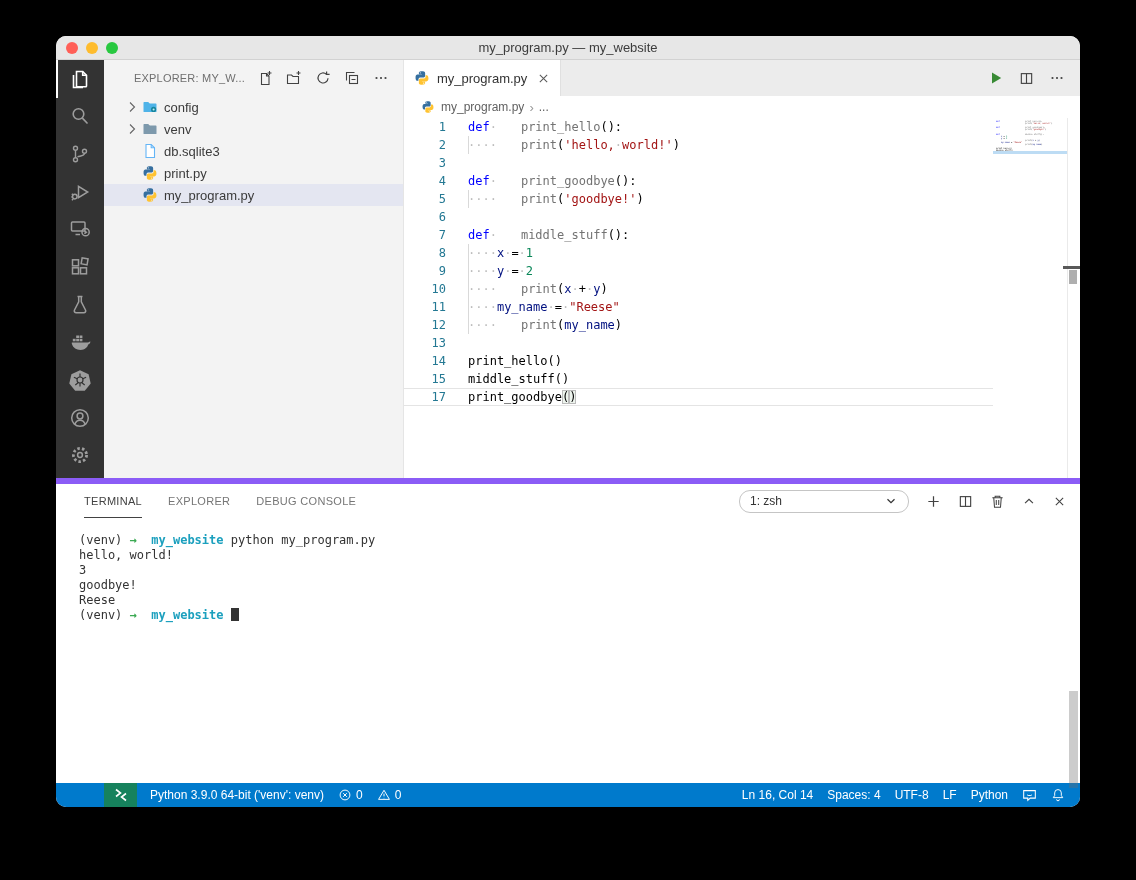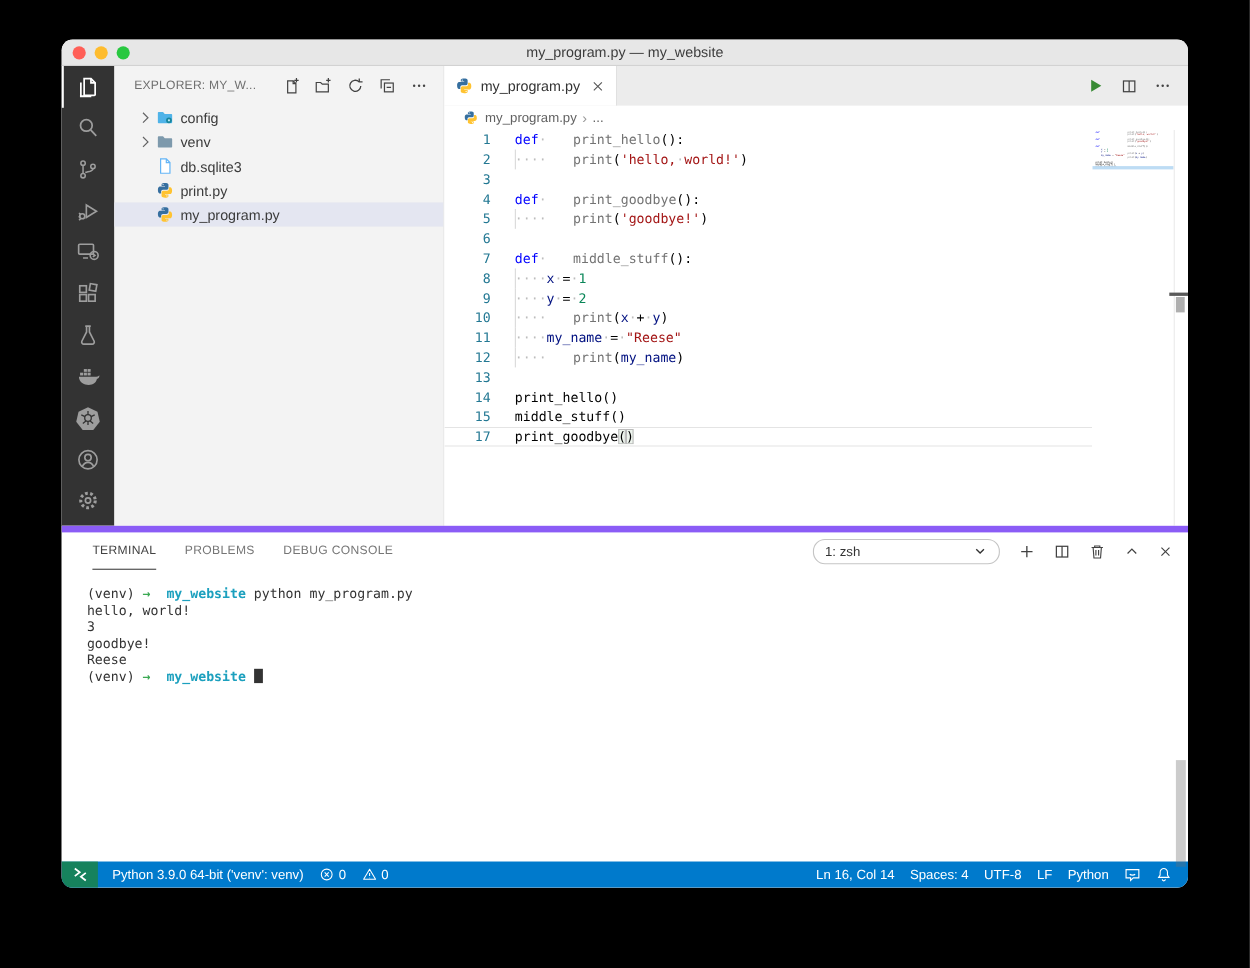--- a/index.html
+++ b/index.html
@@ -14,21 +14,21 @@
   .light { width:12px; height:12px; border-radius:50%; }
   .win-title { position:absolute; left:0; right:0; text-align:center; font-size:13px; color:#3c3c3c; }
   
   .main { flex:1; display:flex; min-height:0; }
   .activitybar { flex:0 0 48px; background:#333333; display:flex; flex-direction:column; align-items:center; padding-bottom:4px; }
   .ab-item { width:48px; height:51px; display:flex; align-items:center; justify-content:center; color:#9D9D9D; position:relative; cursor:pointer; }
   .ab-item.active { color:#FFFFFF; }
   .ab-item.active::before { content:""; position:absolute; left:0; top:0; bottom:0; width:2px; background:#fff; }
   .ab-spacer { flex:1; }
   
-  .sidebar { flex:0 0 300px; background:#F3F3F3; border-right:1px solid #E5E5E5; display:flex; flex-direction:column; }
+  .sidebar { flex:0 0 300px; background:#F3F3F3; border-right:1px solid #E5E5E5; display:flex; flex-direction:column;text-align:center; }
   .sb-header { flex:0 0 36px; display:flex; align-items:center; padding:0 14px 0 18px; }
   .sb-title { flex:1; font-size:11px; color:#6F6F6F; letter-spacing:.2px; white-space:nowrap; }
   .sb-actions { display:flex; align-items:center; gap:13px; color:#424242; }
   .sb-act { display:flex; cursor:pointer; }
   .tree-row { height:22px; display:flex; align-items:center; padding-left:20px; font-size:13px; color:#3B3B3B; cursor:pointer; }
   .tree-row.selected { background:#E4E6F1; }
   .tr-chevron { width:16px; display:flex; align-items:center; color:#646465; }
   .tr-icon { width:16px; height:16px; margin:0 6px 0 2px; display:flex; align-items:center; }
   
   .editor-col { flex:1; min-width:0; display:flex; flex-direction:column; background:#fff; }
@@ -69,21 +69,21 @@
   .p-act { display:flex; cursor:pointer; }
   .terminal { flex:1; padding:15px 0 0 23px; font-family:"DejaVu Sans Mono",monospace; font-size:12px; color:#333; }
   .t-line { height:15px; line-height:15px; white-space:pre; }
   .t-plain { color:#333; }
   .t-arrow { color:#3BA953; font-weight:bold; }
   .t-dir { color:#1CA0BE; font-weight:bold; }
   .t-cursor { display:inline-block; width:8px; height:13px; background:#333; vertical-align:-2px; }
   .panel-scrollbar { position:absolute; right:2px; top:207px; width:9px; height:97px; background:rgba(110,110,110,.35); }
   
   .statusbar { flex:0 0 24px; background:#007ACC; display:flex; align-items:center; color:#fff; font-size:12px; }
-  .sb-left, .sb-right { display:flex; align-items:flex-start; height:100%; }
+  .sb-left, .sb-right { display:flex; align-items:flex-start; height:100%;margin-left:48px; }
   .sb-right { margin-left:auto; padding-right:8px; }
   .status-item { display:flex; align-items:center; gap:4px; padding:0 7px; height:100%; cursor:pointer; }
   .status-item.remote-badge { background:#16825D; width:33px; justify-content:center; padding:0; margin-right:6px; }
   svg { display:block; }
 </style>
 </head>
 <body>
 
 <div id="window">
 
@@ -431,21 +431,21 @@
         <div class="ruler-cursor"></div>
         <div class="ruler-slider"></div>
       </div>
     </div>
   </div>
 
   <div class="panel" id="panel">
     <div class="panel-header">
       <div class="p-tabs">
           <div class="p-tab active">TERMINAL</div>
-          <div class="p-tab">PROBLEMS</div>
+          <div class="p-tab">EXPLORER</div>
           <div class="p-tab">DEBUG CONSOLE</div>
         </div>
       <div class="p-controls">
         <div class="shell-select">
           <span>1: zsh</span>
           <span id="sel-chev">
               <svg width="14" height="14" viewBox="0 0 16 16" fill="none" stroke="currentColor" stroke-width="1.4">
                 <path d="M4 6l4 4 4-4"></path>
               </svg>
             </span>

